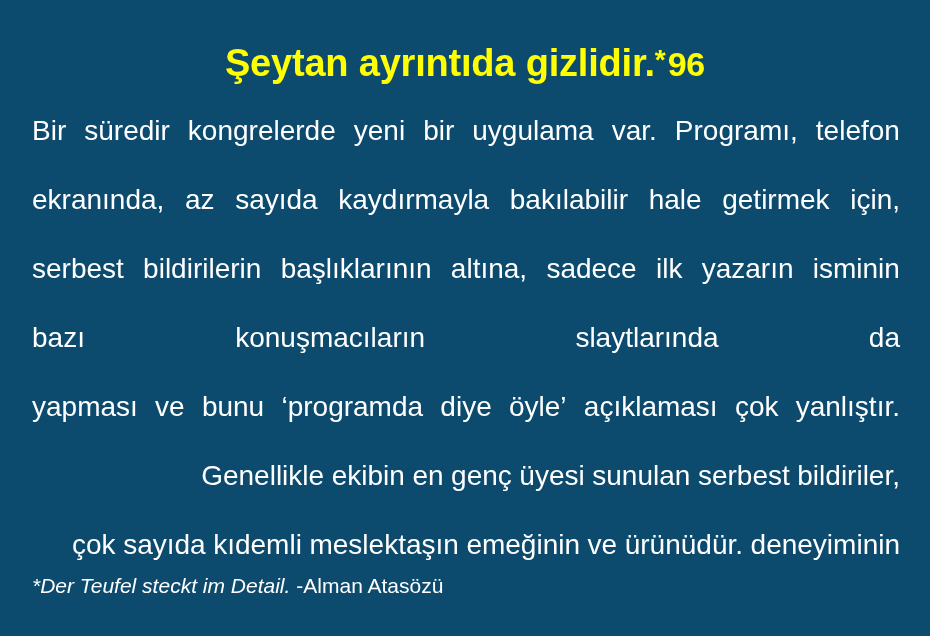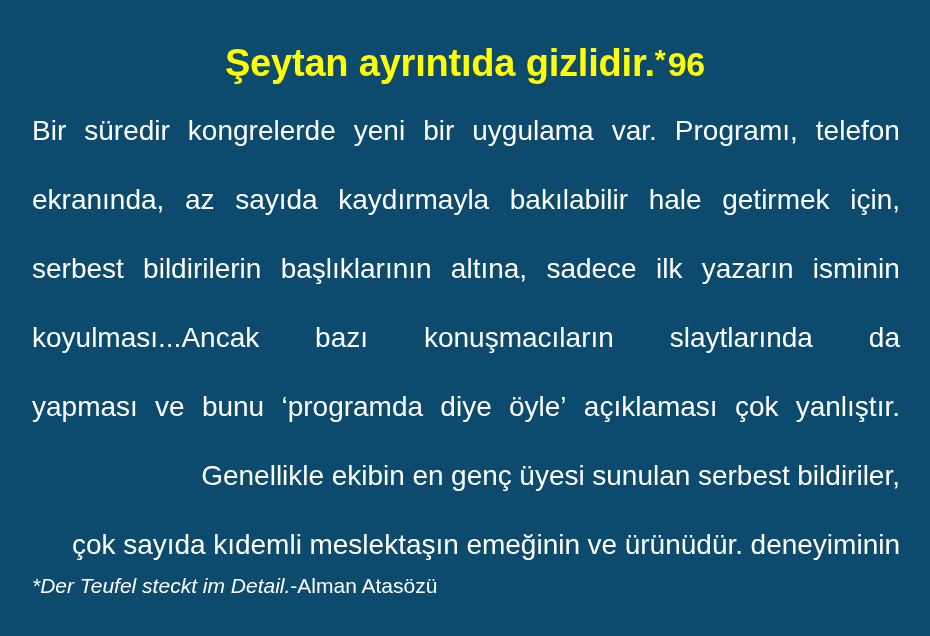--- a/index.html
+++ b/index.html
@@ -79,20 +79,21 @@
     color: #ffffff;
     font-size: 21px;
     line-height: 28px;
     white-space: nowrap;
   }
   #footnote .fn-italic {
     font-style: italic;
   }
   #footnote .fn-roman {
     font-style: normal;
+    margin-left: 6px;
   }
 </style>
 </head>
 <body style="background: rgb(0, 0, 204);">
 
 <div id="slide" style="background: #0c4a6e;">
 
   <div id="slide-title" style="color: rgb(255, 255, 0);">
     <span>Şeytan ayrıntıda gizlidir.</span><span class="sup-mark">*</span><span class="ref-num">96</span>
   </div>
@@ -123,21 +124,20 @@
         <span class="w">serbest</span>
         <span class="w">bildirilerin</span>
         <span class="w">başlıklarının</span>
         <span class="w">altına,</span>
         <span class="w">sadece</span>
         <span class="w">ilk</span>
         <span class="w">yazarın</span>
         <span class="w">isminin</span>
       </div>
       <div class="body-line justified">
-        <span class="w">koyulması...Ancak</span>
         <span class="w">bazı</span>
         <span class="w">konuşmacıların</span>
         <span class="w">slaytlarında</span>
         <span class="w">da</span>
       </div>
       <div class="body-line justified">
         <span class="w">yapması</span>
         <span class="w">ve</span>
         <span class="w">bunu</span>
         <span class="w">‘programda</span>

